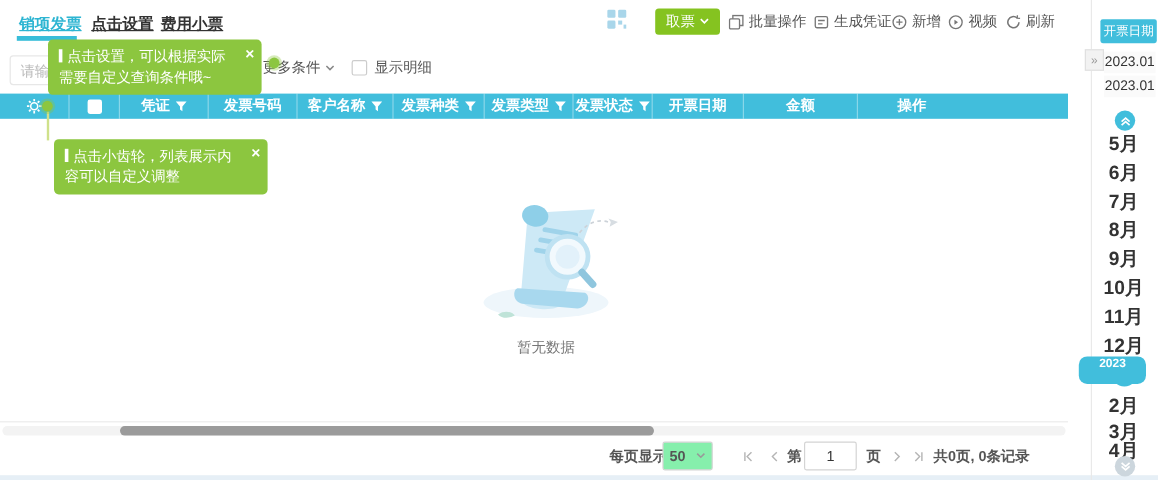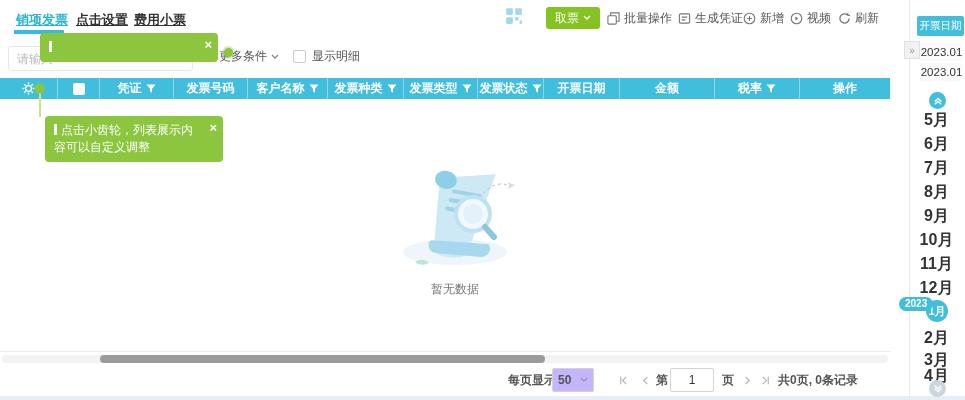--- a/index.html
+++ b/index.html
@@ -51,21 +51,21 @@
   .empty-text { position:absolute; left:355px; top:281px; width:200px; text-align:center; font-size:12px; color:#777; }
 
   
   .table-bottom-line { position:absolute; left:0; top:351px; width:890px; height:1px; background:#ececec; }
   .hscroll-track { position:absolute; left:2px; top:355px; width:886px; height:8px; border-radius:4px; background:#f3f3f3; }
   .hscroll-thumb { position:absolute; left:100px; top:355px; width:445px; height:8px; border-radius:4px; background:#9b9b9b; cursor:grab; }
 
   
   .pg { position:absolute; top:368px; height:24px; display:flex; align-items:center; font-size:12px; color:#555;font-weight:bold; }
   .pg-label { left:508px; }
-  .pg-select { left:552px; width:42px; border:1px solid #d4d4d4; border-radius:2px; justify-content:space-between; padding:11px 5px; cursor:pointer; background:#c4b5fd; }
+  .pg-select { left:552px; width:42px; border:1px solid #d4d4d4; border-radius:2px; justify-content:space-between; padding:11px 5px; cursor:pointer; background:#86efac; }
   .pg-btn { width:18px; justify-content:center; cursor:pointer; }
   .pg-input { position:absolute; left:670px; top:368px; width:44px; height:24px; border:1px solid #d4d4d4; border-radius:2px;
               font-size:12px; color:#333; text-align:center; padding:0; }
   .pg-text { justify-content:center; }
 
   .bottom-strip { position:absolute; left:0; top:396px; width:965px; height:4px; background:#e6eff6; }
 
   
   .panel-divider { position:absolute; left:909px; top:0; width:1px; height:400px; background:#e9e9e9; }
   .panel-title { position:absolute; left:917px; top:16px; width:47px; height:20px; background:#41bedc; color:#fff; font-size:10.5px;
@@ -73,21 +73,21 @@
   .panel-collapse { position:absolute; left:904px; top:41px; width:16px; height:18px; background:#f2f2f2; border:1px solid #e0e0e0;
                     color:#999; font-size:10px; display:flex; align-items:center; justify-content:center; cursor:pointer; z-index:5; }
   .date-box { position:absolute; left:920px; width:43px; height:18px; background:#fafafa; font-size:11.5px; color:#333;
               display:flex; align-items:center; justify-content:center; cursor:pointer; }
   .chev-circle { position:absolute; left:929px; width:17px; height:17px; border-radius:50%; display:flex; align-items:center; justify-content:center; cursor:pointer; }
   .chev-up { top:92px; background:#41bedc; }
   .chev-down { top:380px; background:#ccd6dd; }
   .month { position:absolute; left:908px; width:57px; height:16px; text-align:center; font-size:16px; font-weight:bold; color:#333; cursor:pointer; }
   .month-active { position:absolute; left:926px; top:300px; width:22px; height:22px; border-radius:50%; background:#41bedc; color:#fff;
                   font-size:11px; font-weight:bold; display:flex; align-items:center; justify-content:center; cursor:pointer; z-index:4; }
-  .year-badge { position:absolute; left:899px; top:297px; height:14px; padding:0 6px; background:#41bedc; border-radius:7px;
+  .year-badge { position:absolute; left:899px; top:297px; height:23px; padding:0 17px; background:#41bedc; border-radius:7px;
                 color:#fff; font-size:10px; font-weight:bold; line-height:13px; z-index:5; }
 </style>
 </head>
 <body>
 
 <div class="app">
 
   <div class="tab active" style="left:16px">销项发票</div>
   <div class="tab" style="left:76px">点击设置</div>
   <div class="tab" style="left:134px">费用小票</div>
@@ -153,21 +153,21 @@
     <svg width="8" height="6" viewBox="0 0 8 6" fill="none" stroke="#888" stroke-width="1.3">
         <path d="M1 1l3 3 3-3"></path>
       </svg>
   </div>
   <div class="show-detail">
     <span class="checkbox"></span>
     <span>显示明细</span>
   </div>
 
   <div class="g-tip tip1">
-    <span class="bar"></span>
+    <span class="bar"></span><span>点击设置，可以根据实际需要自定义查询条件哦~</span>
     <span class="close">×</span>
   </div>
   <div class="tip-line"></div>
   <span class="g-dot dot-gear"></span>
   <span class="g-dot dot-more"></span>
   <div class="g-tip tip2">
     <span class="bar"></span><span>点击小齿轮，列表展示内容可以自定义调整</span>
     <span class="close">×</span>
   </div>
 
@@ -221,26 +221,20 @@
       <span>发票状态</span>
       <svg width="10" height="10" viewBox="0 0 10 10">
           <path d="M0.5 0.5h9L6 4.8v4L4 7.2V4.8z" fill="#fff"></path>
         </svg>
     </div>
     <div class="th" style="width:76px">
       <span>开票日期</span>
     </div>
     <div class="th" style="width:95px">
       <span>金额</span>
-    </div>
-    <div class="th" style="width:85px">
-      <span>税率</span>
-      <svg width="10" height="10" viewBox="0 0 10 10">
-          <path d="M0.5 0.5h9L6 4.8v4L4 7.2V4.8z" fill="#fff"></path>
-        </svg>
     </div>
     <div class="th" style="width:90px">
       <span>操作</span>
     </div>
   </div>
 
   <div class="empty-illust">
     <svg width="125" height="112" viewBox="0 0 125 112">
       <ellipse cx="60" cy="86" rx="52" ry="13" fill="#eef6fb"></ellipse>
       <path d="M20 96c6-4 12-2 14 1-6 3-11 2-14-1z" fill="#bfe3d8"></path>

